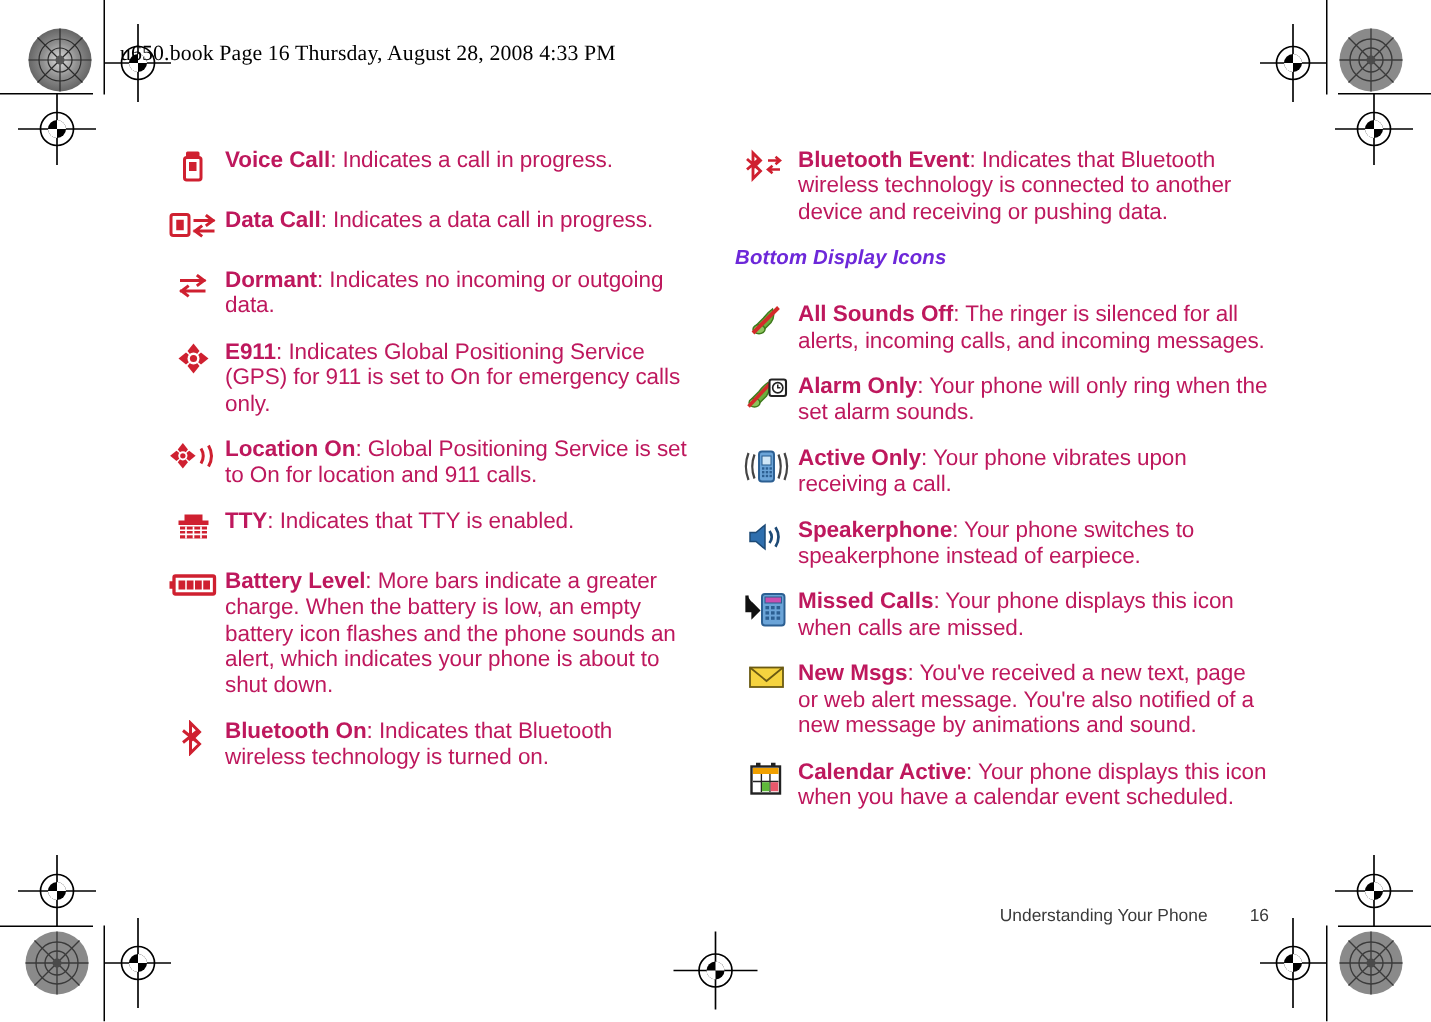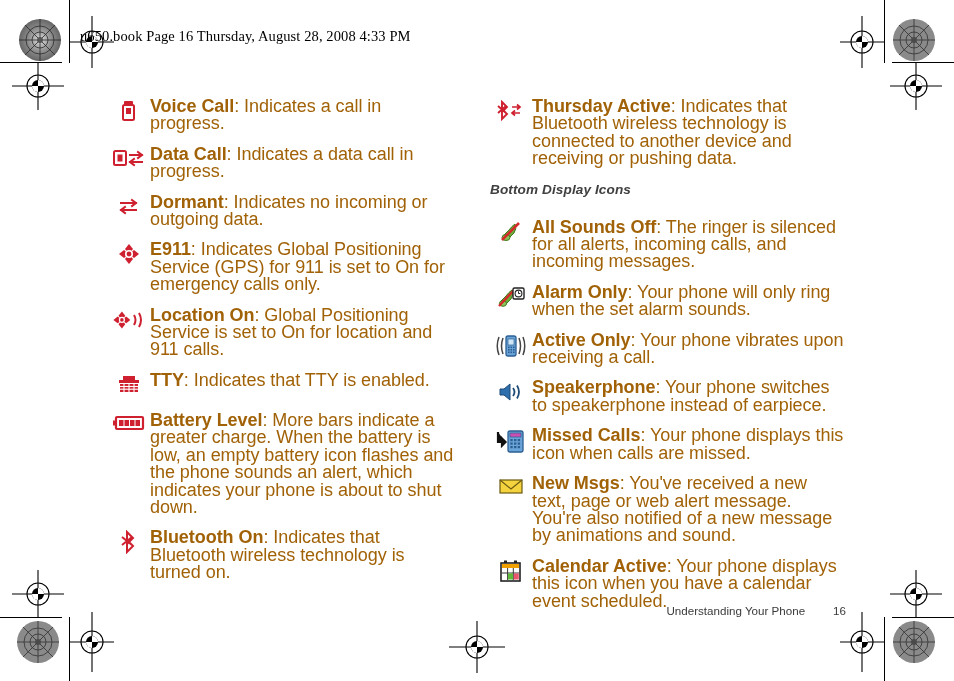--- a/index.html
+++ b/index.html
@@ -29,27 +29,27 @@
   .col-left{left:108px;width:350px;}
   .col-right{left:490px;width:355px;}
 
   .entry{display:flex;align-items:flex-start;margin-bottom:13px;}
   .ic{
     width:42px;min-width:42px;height:26px;
     display:flex;align-items:flex-start;justify-content:center;
     padding-top:1px;
   }
   .txt{
-    flex:1;font-size:18px;line-height:17.4px;color:#a16207;
+    flex:1;font-size:15px;line-height:17.4px;color:#be185d;
     letter-spacing:-0.05px;
   }
   .txt b{font-weight:bold;}
 
   .subhead{
-    color:#404040;font-style:italic;font-weight:bold;
+    color:#6d28d9;font-style:italic;font-weight:bold;
     font-size:13.6px;margin:14px 0 22px 0;letter-spacing:.1px;
   }
 
   
   .footer{
     position:absolute;right:108px;top:563px;
     font-size:11.6px;color:#3a3a3a;white-space:nowrap;
   }
   .footer .pg{display:inline-block;margin-left:28px;margin-top:41px;}
 
@@ -369,21 +369,21 @@
 
     <div class="entry">
       <div class="ic">
         <svg width="32" height="24" viewBox="0 0 32 24" class="icon-svg">
           <path d="M7 3 L12 8 L7 13 L7 3 Z M7 10 L12 15 L7 20 L7 10 Z M3 7 L11 14 M3 14 L11 7" stroke="#cf2030" stroke-width="1.9" fill="none"></path>
           <path d="M17 8 H25 M22 5.5 L25 8 L22 10.5" stroke="#cf2030" stroke-width="1.7" fill="none"></path>
           <path d="M25 14 H17 M20 11.5 L17 14 L20 16.5" stroke="#cf2030" stroke-width="1.7" fill="none"></path>
         </svg>
       </div>
       <div class="txt">
-        <b>Thursday Active</b><span>: Indicates that Bluetooth wireless technology is connected to another device and receiving or pushing data.</span>
+        <b>Bluetooth Event</b><span>: Indicates that Bluetooth wireless technology is connected to another device and receiving or pushing data.</span>
       </div>
     </div>
 
     <div class="subhead">Bottom Display Icons</div>
 
     <div class="entry">
       <div class="ic">
         <svg width="28" height="24" viewBox="0 0 28 24" class="icon-svg">
           <path d="M6 16 L12 10 Q15 6 18 4 Q20 9 17 13 L11 19 Z" fill="#6cae3c" stroke="#3f7a1d" stroke-width="1"></path>
           <ellipse cx="9" cy="17.5" rx="4" ry="3" fill="#8cc45c" stroke="#3f7a1d" stroke-width="1"></ellipse>

